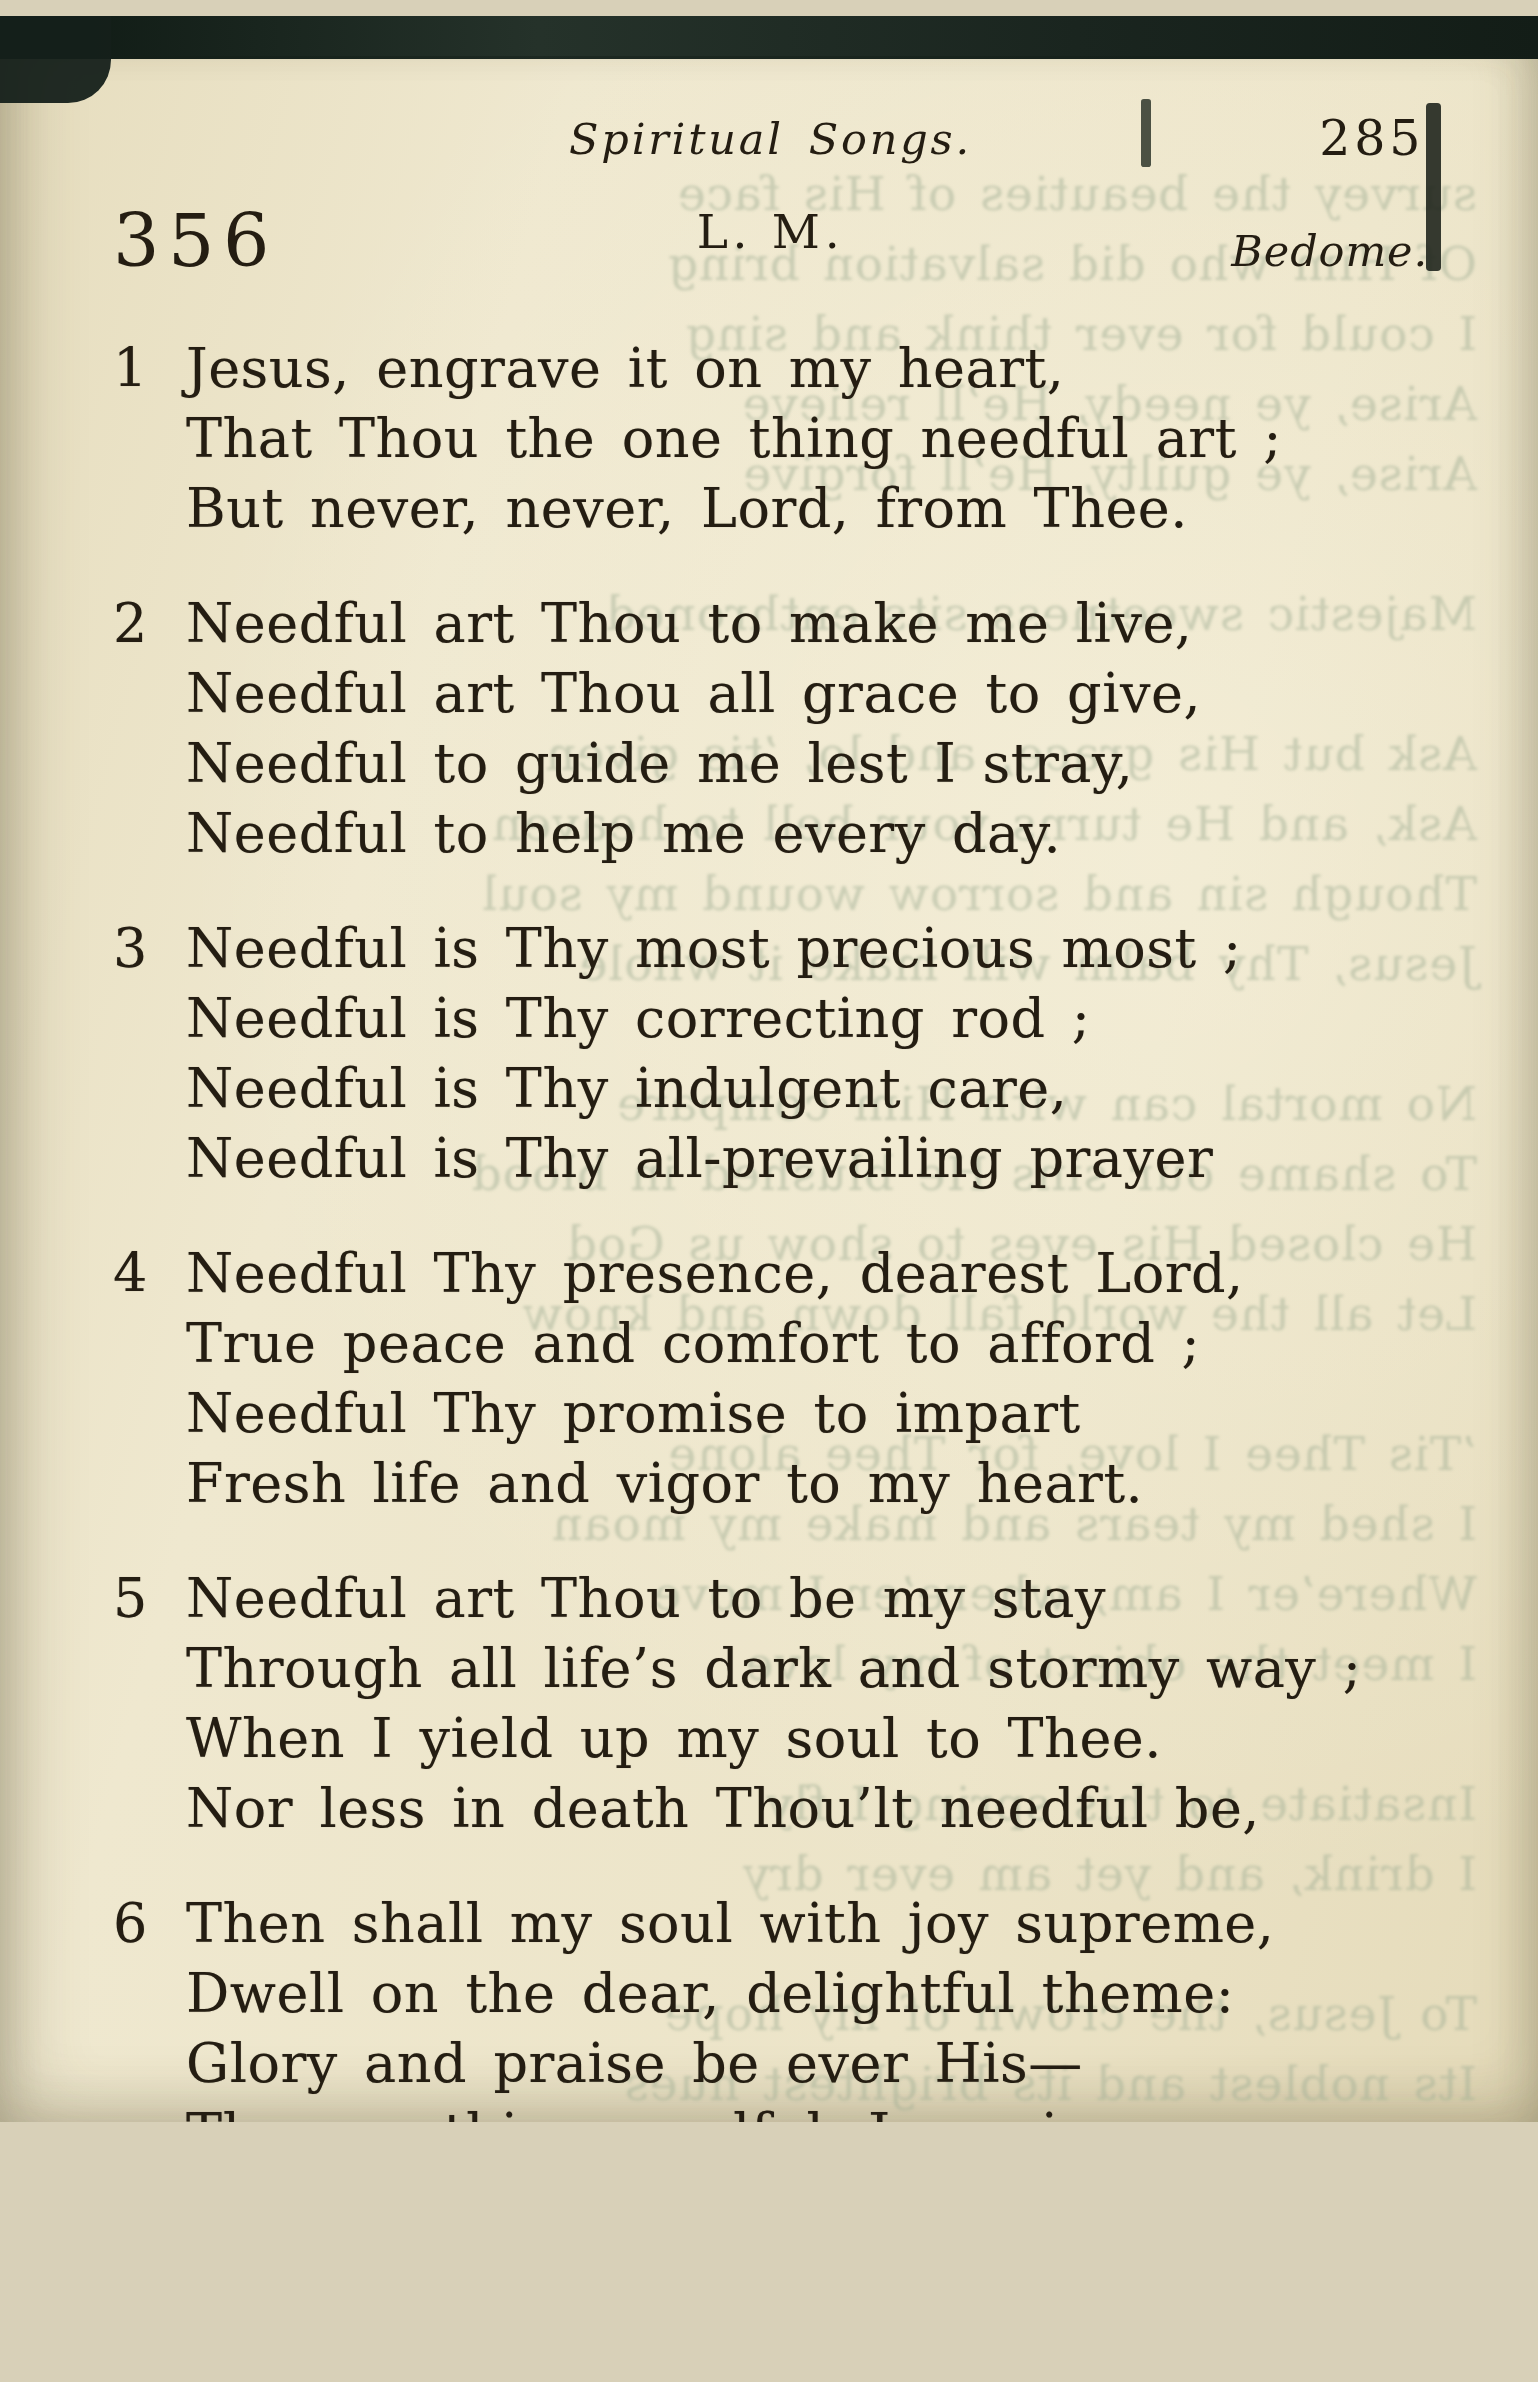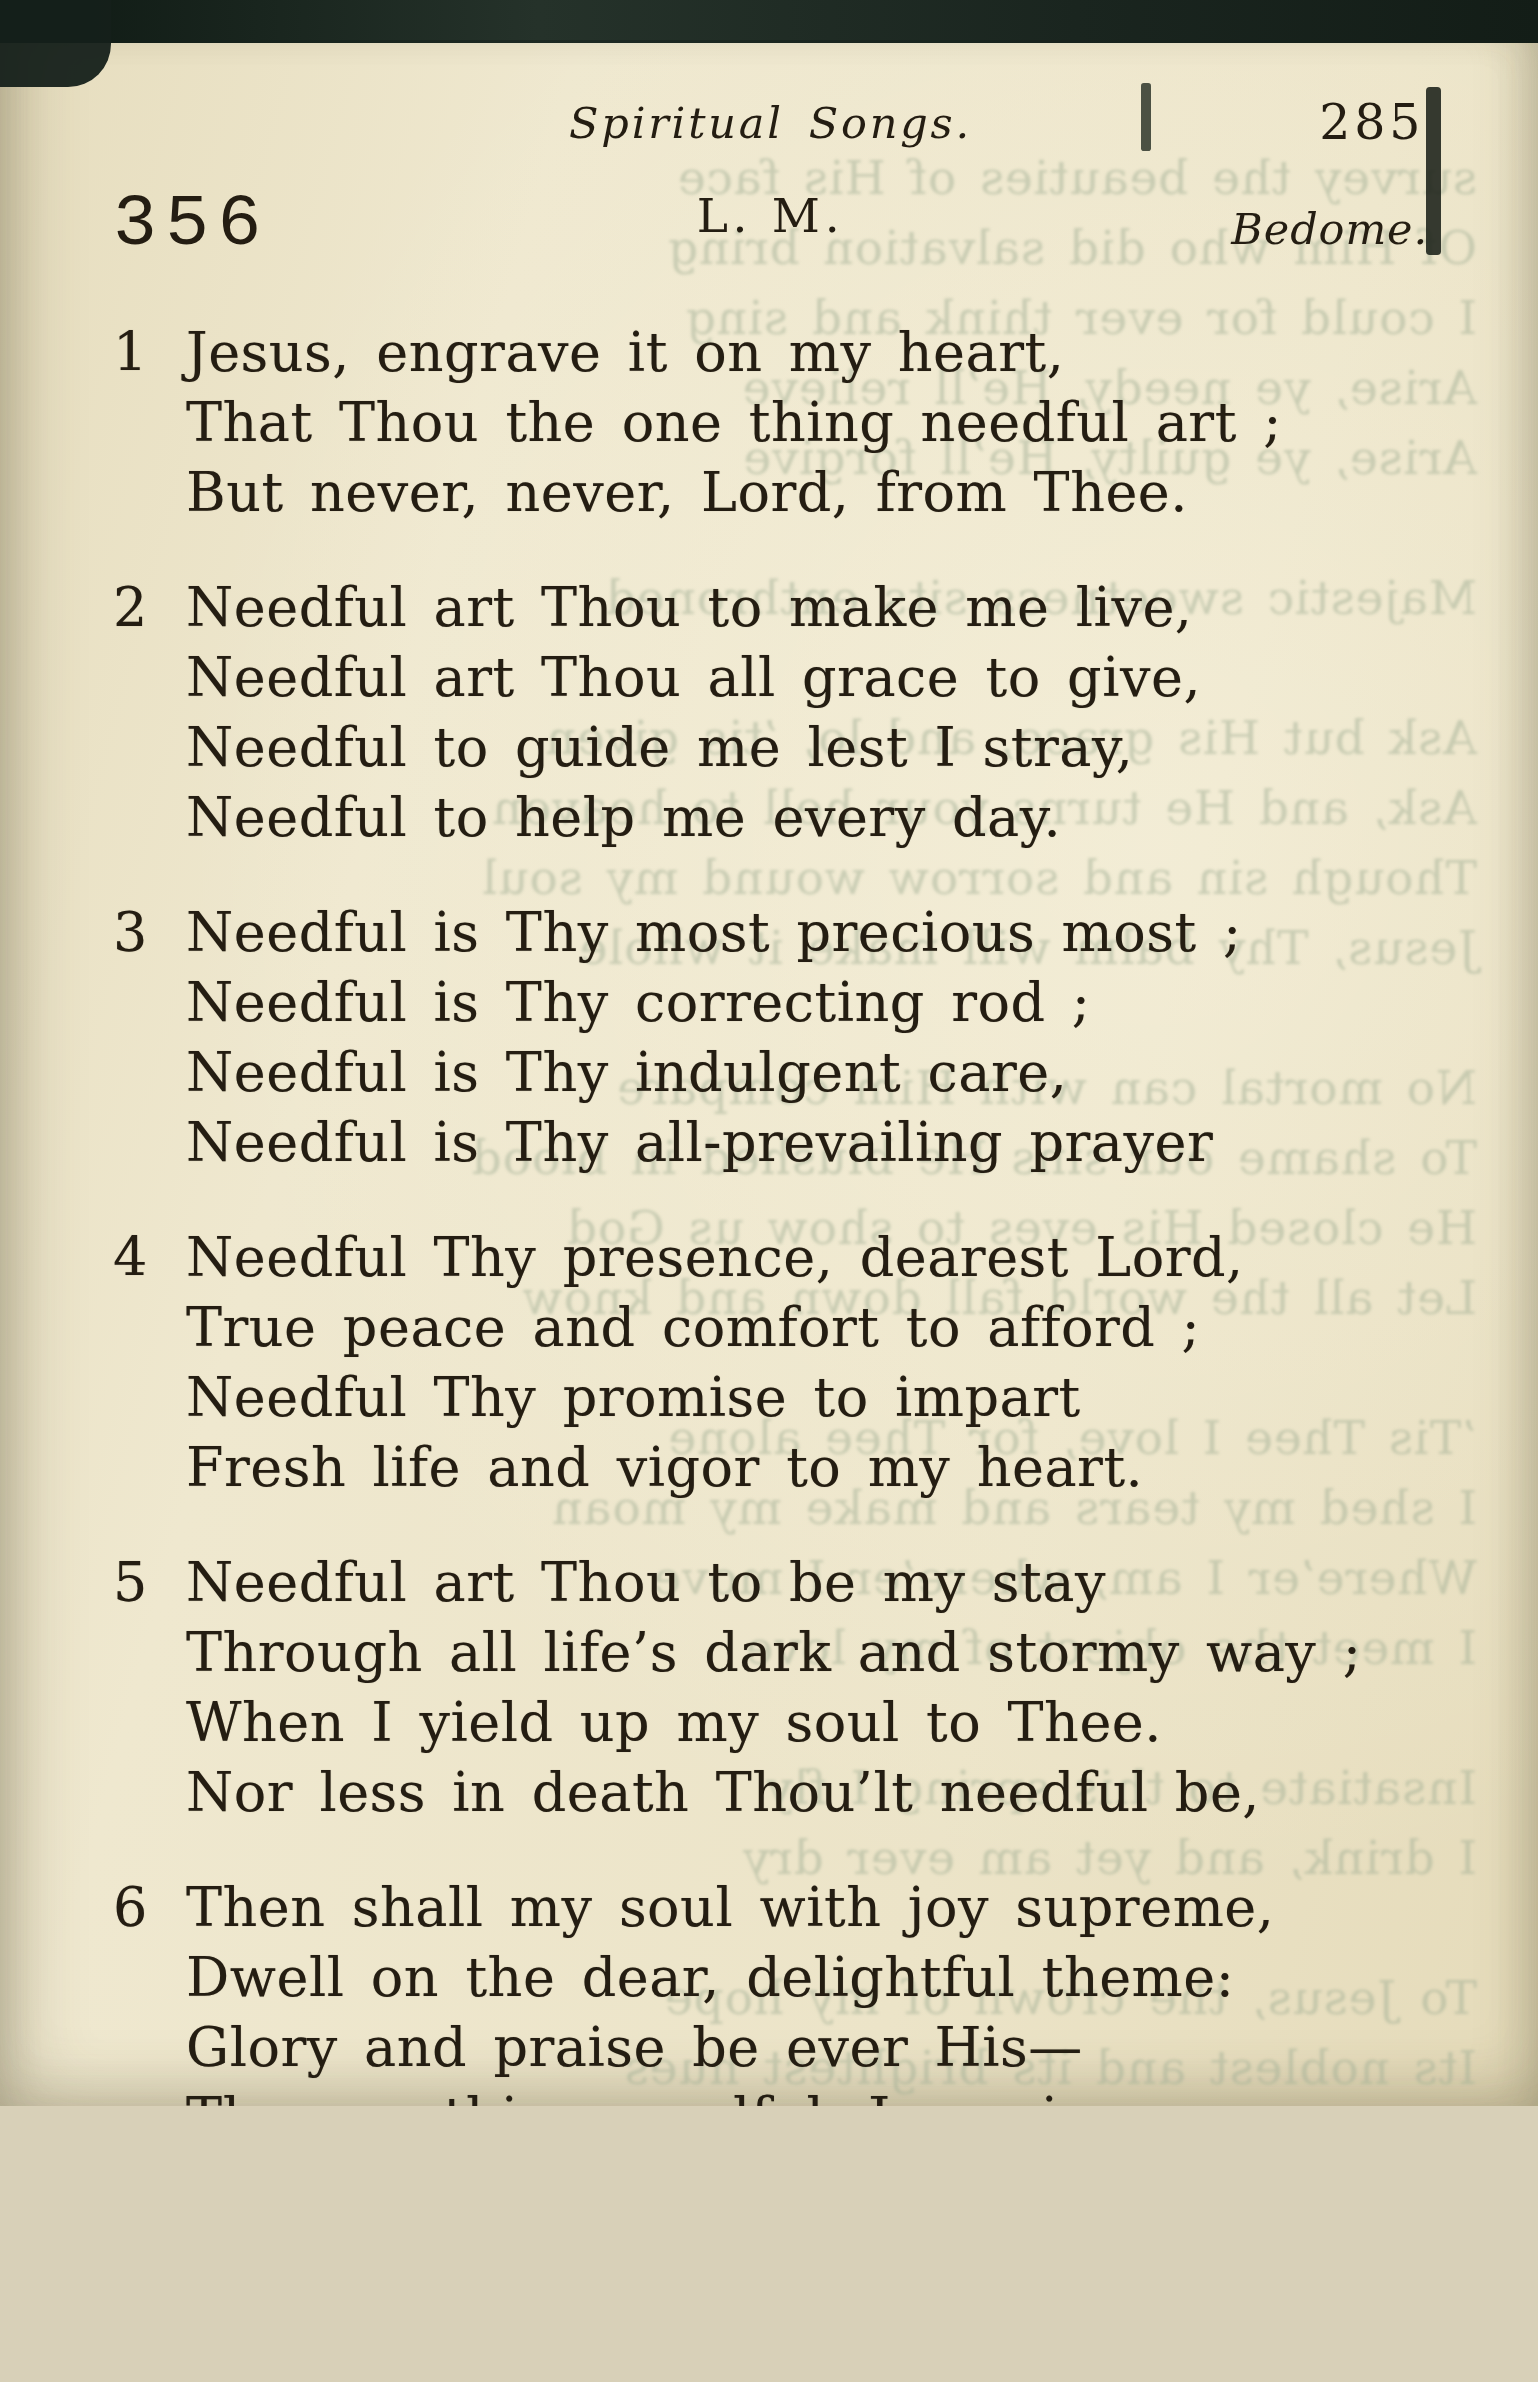--- a/index.html
+++ b/index.html
@@ -2,21 +2,21 @@
 <html style="--paper: #ece4c8; --ink: #241d12; --ghost: #a3b096; --edge: #15201a;font-size:15px"><head>
 <meta charset="utf-8">
 <style>
   html, body { margin: 0; padding: 0; }
   body { background: #d8d0b8; font-family: "DejaVu Serif", "Liberation Serif", serif; }
 
   .page {
     position: relative;
     width: 1539px;
     height: 2106px;
-    margin: 0 auto;
+    margin: 16px auto;
     overflow: hidden;
     background:
       radial-gradient(ellipse at 75% 40%, rgba(255,252,238,0.35), rgba(255,252,238,0) 60%),
       linear-gradient(105deg, #e6ddbe, #efe8cf 28%, #ece4c8 68%, #e5dbba);
     box-shadow:
       inset 24.5px 0 66px rgba(80, 70, 42, 0.20),
       inset -19px 0 52px rgba(95, 85, 50, 0.14),
       inset 0 24.5px 45px rgba(55, 58, 40, 0.14),
       inset 0 -28px 56px rgba(95, 85, 50, 0.10);
     color: var(--ink, #241d12);
@@ -77,21 +77,21 @@
   }
   .rh-page {
     position: absolute; right: 3.8px; top: -3.8px;
     font-size: 49px; letter-spacing: 3.8px; font-style: normal;
   }
 
   .hymn-header {
     position: relative; margin-top: 28px; height: 94px;
     display: flex; align-items: baseline;
   }
-  .hymn-number { font-size: 73px; letter-spacing: 8.5px; line-height: 1; font-family: Liberation Mono, monospace; }
+  .hymn-number { font-size: 73px; letter-spacing: 8.5px; line-height: 1; }
   .hymn-meter {
     position: absolute; left: 50%; transform: translateX(-50%);
     font-size: 47px; letter-spacing: 4.7px;
   }
   .hymn-author { margin-left: auto; font-style: italic; font-size: 43px; letter-spacing: 0.9px; }
 
   .stanzas { margin-top: 36px; }
   .stanza {
     position: relative; padding-left: 73px; margin-bottom: 45px;
     font-size: 54px; line-height: 70px;

